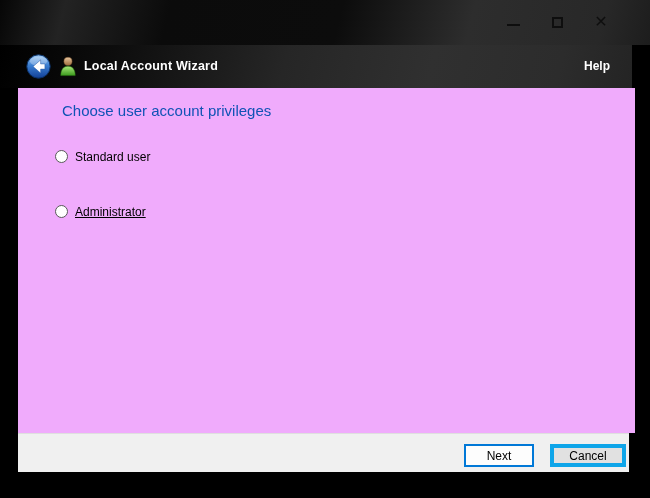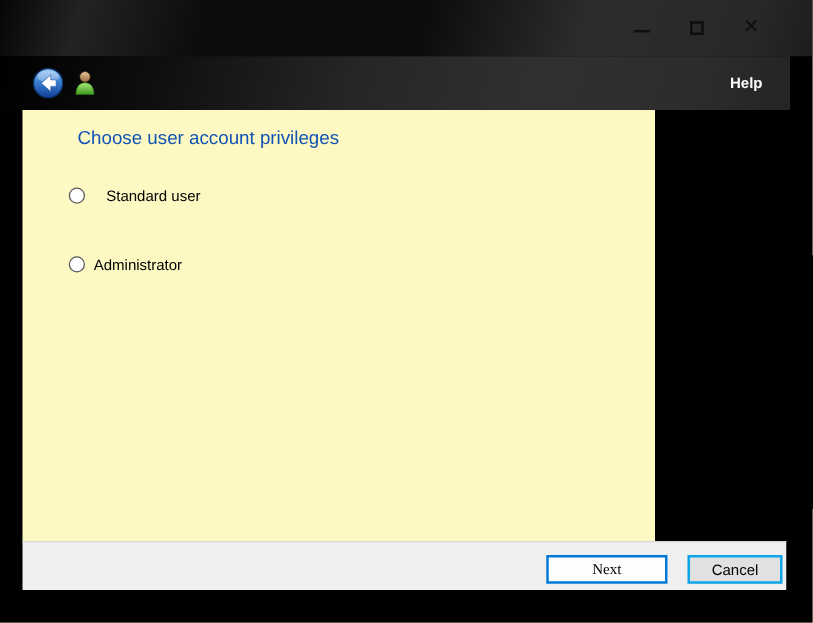--- a/index.html
+++ b/index.html
@@ -58,42 +58,42 @@
   }
   .help-link {
     position: absolute; right: 22px; top: 14px;
     color: #fff; font-size: 12px; font-weight: 600;
     text-decoration: none; cursor: pointer; text-align: center;
   }
 
   
   .content {
     position: absolute; left: 18px; top: 88px;
-    width: 506px; height: 345px;
-    background: #fef9c3;
+    width: 617px; height: 345px;
+    background: #f0abfc;
   }
   .page-title {
     position: absolute; left: 44px; top: 14px;
     font-size: 15px; font-weight: 400;
     color: #1053b5;
   }
   .radio {
     position: absolute;
     width: 13px; height: 13px;
     border: 1px solid #595959; border-radius: 50%;
     background: #fff; cursor: pointer;
   }
   .radio-standard { left: 37px; top: 62px; }
   .radio-admin    { left: 37px; top: 117px; }
   .option-label {
     position: absolute; left: 57px;
     font-size: 12px; color: #000; cursor: pointer;
   }
-  .label-standard { top: 62px; margin-left: 10px; }
-  .label-admin    { top: 117px; }
+  .label-standard { top: 62px; }
+  .label-admin    { top: 117px; text-decoration: underline; }
   .option-desc {
     position: absolute; left: 57px;
     width: 540px;
     font-size: 12px; line-height: 14px; color: #000;
   }
   .desc-standard { top: 80px; }
   .desc-admin    { top: 135px; }
   .learn-link {
     position: absolute; left: 44px; top: 312px;
     font-size: 12px; color: #0066cc;
@@ -108,29 +108,28 @@
     border-top: 1px solid #dfdfdf;
   }
   .btn {
     position: absolute; top: 10px;
     height: 23px;
     font-family: "Liberation Sans", "DejaVu Sans", sans-serif;
     font-size: 12px; color: #000;
     cursor: pointer;
   }
   .btn-next {
-    width: 97px; right: 95px;
+    width: 70px; right: 95px;
     background: #fdfdfd;
     border: 2px solid #0078d7;
-    font-family: Liberation Serif, serif;
   }
   .btn-cancel {
     width: 76px; right: 3px;
     background: #e1e1e1;
-    border: 2px solid #0ea5e9;
+    border: 4px solid #0ea5e9;
   }
 </style>
 </head>
 <body>
 
 <div class="window">
 
   <div class="titlebar">
     <div class="caption-buttons">
       <div class="caption-btn">
@@ -169,20 +168,21 @@
           </linearGradient>
           <linearGradient id="bodyg" x1="0" y1="0" x2="0" y2="1">
             <stop offset="0" stop-color="#a9e87b"></stop>
             <stop offset="1" stop-color="#3b9a1d"></stop>
           </linearGradient>
         </defs>
         <circle cx="9" cy="5.4" r="4.1" fill="url(#head)" stroke="#6e4a26" stroke-width="0.5"></circle>
         <path d="M9 10.2 C4.6 10.2 1.8 13.4 1.8 19.6 L16.2 19.6 C16.2 13.4 13.4 10.2 9 10.2 Z" fill="url(#bodyg)" stroke="#2d7a12" stroke-width="0.5"></path>
       </svg>
     </span>
+    <span class="app-title">Local Account Wizard</span>
     <a class="help-link">Help</a>
   </div>
 
   <div class="content">
     <div class="page-title">Choose user account privileges</div>
 
     <span class="radio radio-standard"></span>
     <span class="option-label label-standard">Standard user</span>
 
     <span class="radio radio-admin"></span>

